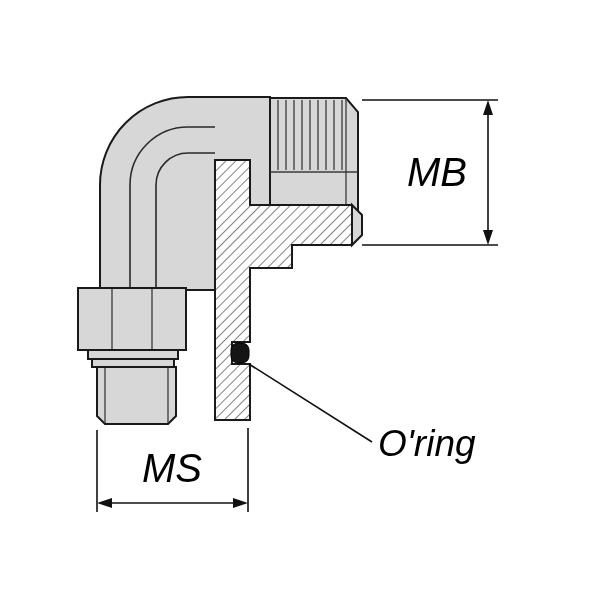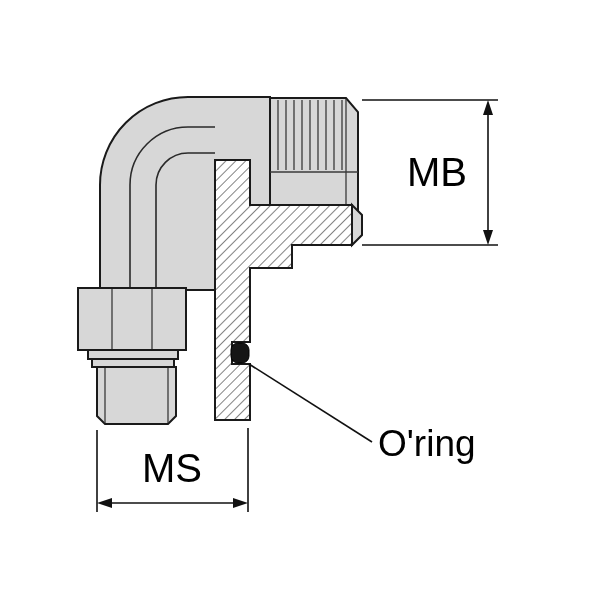--- a/index.html
+++ b/index.html
@@ -1,16 +1,16 @@
 <!DOCTYPE html>
 <html><head>
 <meta charset="utf-8">
 <style>
   html,body{margin:0;padding:0;background:#ffffff;}
-  .stage{width:498px;height:600px;background:#22c55e;position:relative;overflow:hidden;}
+  .stage{width:498px;height:600px;background:#22c55e;position:relative;overflow:hidden;font-style:italic;}
   svg{display:block;}
   .metal{stroke:#1a1a1a;stroke-width:2;}
   .thin{stroke:#3a3a3a;stroke-width:1.3;fill:none;}
   .contour{stroke:#2a2a2a;stroke-width:1.6;fill:none;}
   .dim{stroke:#111;stroke-width:1.6;fill:none;}
   .dim-arrow{fill:#111;stroke:none;}
   .hatch-bg{fill:#ffffff;stroke:#1a1a1a;stroke-width:2;}
   .hatch-fg{stroke:#1a1a1a;stroke-width:2;}
   .label{font-family:"Liberation Sans","DejaVu Sans",sans-serif;fill:#000;}
   .label-big{font-size:40px;}

